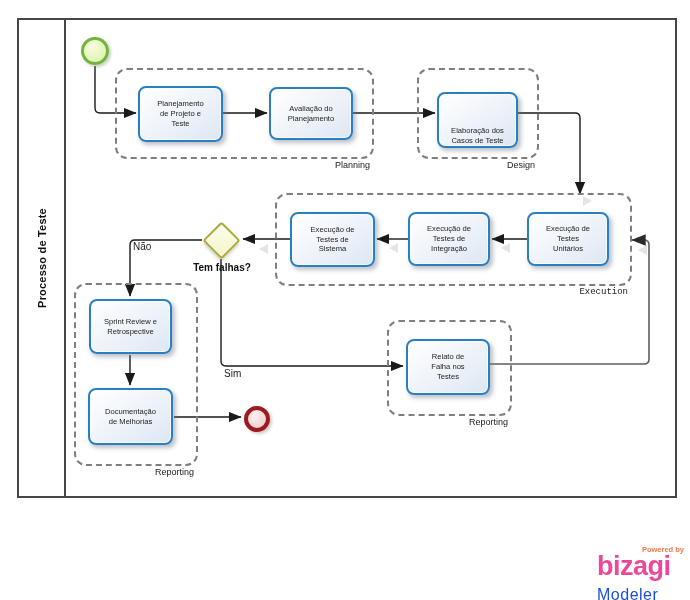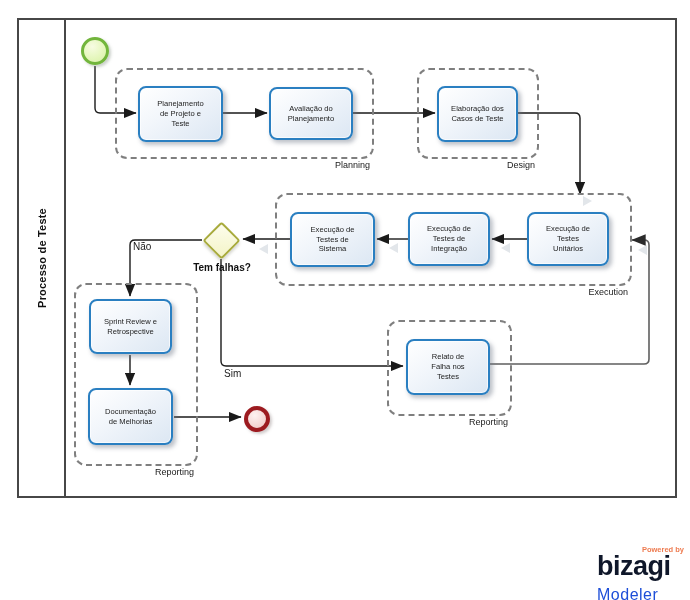--- a/index.html
+++ b/index.html
@@ -28,21 +28,21 @@
   .gateway{position:absolute;border:2px solid #a8ab3c;border-radius:3px;
         background:linear-gradient(135deg,#fdfdec 0%,#f4f4c8 100%);
         transform:rotate(45deg);box-shadow:2px 2px 3px rgba(140,140,120,.35);}
   .flow-label{position:absolute;font-size:10px;color:#1a1a1a;white-space:nowrap;}
   .gateway-label{position:absolute;font-size:10px;color:#111;text-align:center;white-space:nowrap;font-weight:bold;}
 
   #wires{position:absolute;left:0;top:0;pointer-events:none;}
 
   .branding{position:absolute;left:597px;top:545px;width:90px;}
   .powered{color:#ee7b50;font-size:7.5px;font-weight:bold;text-align:right;padding-right:3px;}
-  .brand{color:#0f172a;font-size:27px;font-weight:bold;line-height:.9;letter-spacing:-.5px;}
+  .brand{color:#ec4899;font-size:27px;font-weight:bold;line-height:.9;letter-spacing:-.5px;}
   .product{color:#1d4ed8;font-size:16px;margin-top:8px;letter-spacing:.5px;}
 </style>
 </head>
 <body>
 
 <div id="canvas">
 
   <div class="pool">
     <div class="lane-band">
       <span class="lane-title">Processo de Teste</span>
@@ -80,35 +80,35 @@
         <path d="M490,364 L644,364 Q649,364 649,359 L649,245 Q649,240 644,240 L632,240" fill="none" stroke="#5f5f5f" stroke-width="1.6" marker-end="url(#arr-gray)"></path>
       </g>
   </svg>
 
   <div id="nodes">
       <div class="group" style="left: 115px; top: 68px; width: 255px; height: 87px;"></div>
       <div class="group-label" style="left: 115px; top: 160px; width: 255px;">Planning</div>
       <div class="group" style="left: 417px; top: 68px; width: 118px; height: 87px;"></div>
       <div class="group-label" style="left: 417px; top: 160px; width: 118px;">Design</div>
       <div class="group" style="left: 275px; top: 193px; width: 353px; height: 89px;"></div>
-      <div class="group-label" style="left: 275px; top: 287px; width: 353px;">Execution</div>
+      <div class="group-label" style="left: 275px; top: 287px; width: 353px; font-family: Liberation Mono, monospace;">Execution</div>
       <div class="group" style="left: 74px; top: 283px; width: 120px; height: 179px;"></div>
       <div class="group-label" style="left: 74px; top: 467px; width: 120px;">Reporting</div>
       <div class="group" style="left: 387px; top: 320px; width: 121px; height: 92px;"></div>
       <div class="group-label" style="left: 387px; top: 417px; width: 121px;">Reporting</div>
       <div class="task" style="left: 138px; top: 86px; width: 81px; height: 52px;">
         <span>Planejamento
 de Projeto e
 Teste</span>
       </div>
       <div class="task" style="left: 269px; top: 87px; width: 80px; height: 49px;">
         <span>Avaliação do
 Planejamento</span>
       </div>
-      <div class="task" style="left: 437px; top: 86px; width: 77px; height: 52px;">
+      <div class="task" style="left: 437px; top: 92px; width: 77px; height: 52px; align-items: flex-end;">
         <span>Elaboração dos
 Casos de Teste</span>
       </div>
       <div class="task" style="left: 527px; top: 212px; width: 78px; height: 50px;">
         <span>Execução de
 Testes
 Unitários</span>
       </div>
       <div class="task" style="left: 408px; top: 212px; width: 78px; height: 50px;">
         <span>Execução de

